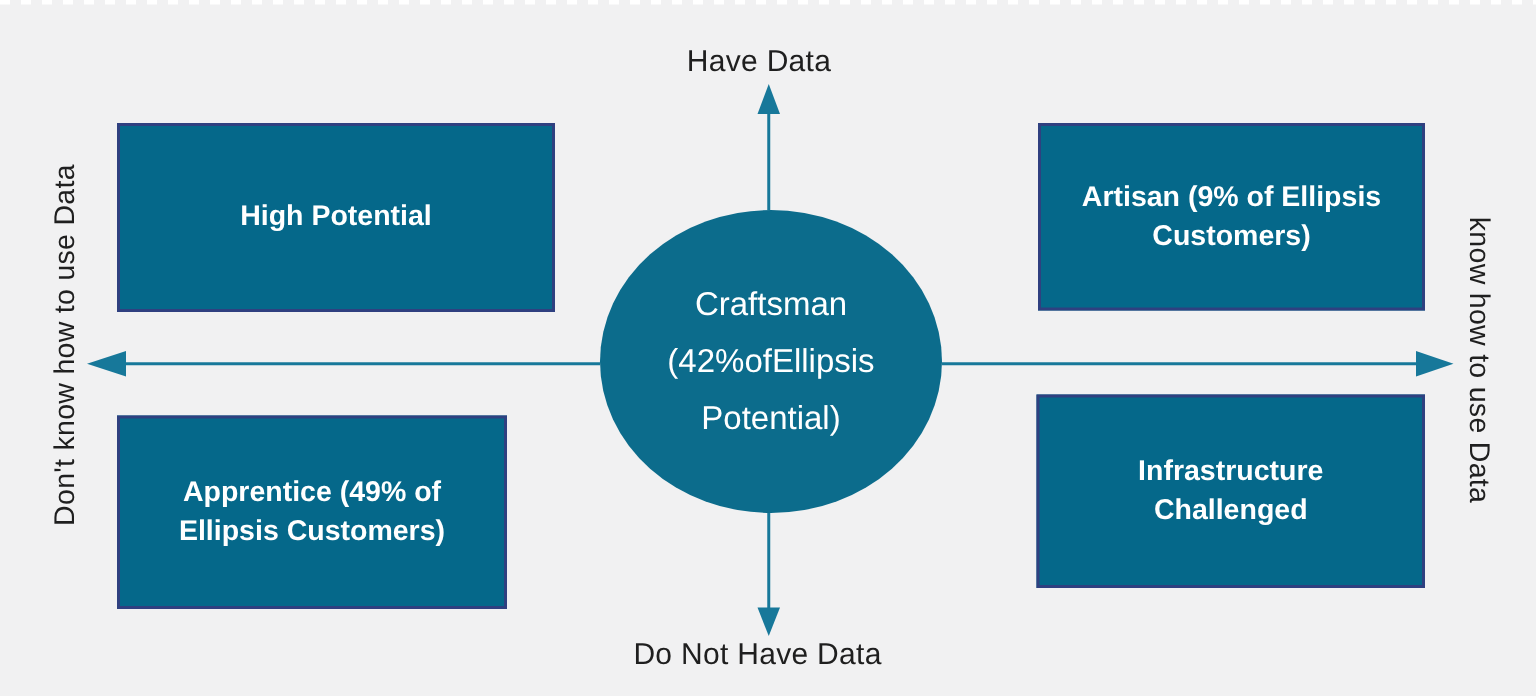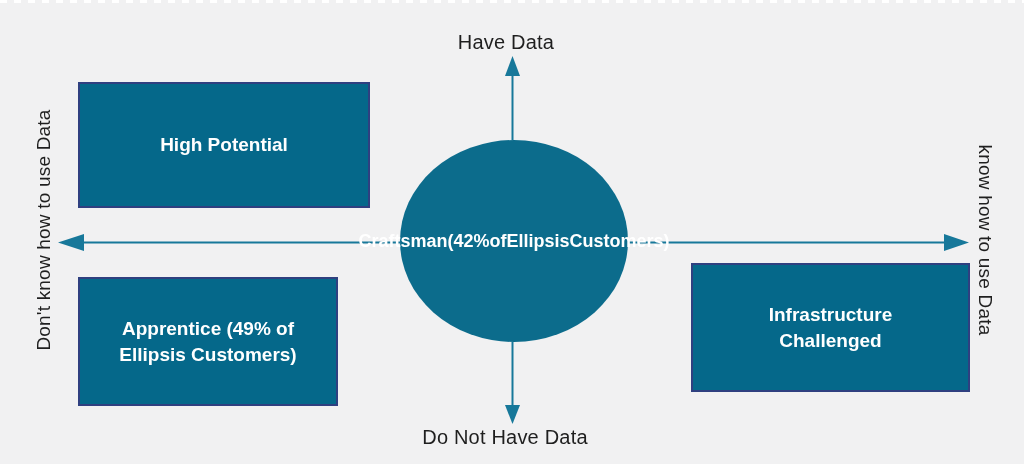--- a/index.html
+++ b/index.html
@@ -50,30 +50,30 @@
     background:var(--box-fill);
     border:2px solid var(--box-border);
     color:var(--box-text);
     font-weight:bold;
     font-size:19px;
     line-height:1.32;
   }
   .box-tl{left:78px;top:82px;width:292px;height:126px;padding:0 30px;}
   .box-tr{left:692px;top:82px;width:258px;height:125px;padding:0 22px;}
   .box-bl{left:78px;top:263px;width:260px;height:129px;padding:0 35px;margin-top:14px;}
-  .box-br{left:691px;top:263px;width:279px;height:129px;padding:0 40px;}
+  .box-br{left:691px;top:263px;width:259px;height:129px;padding:0 40px;}
   .circle{
     position:absolute;
     left:400px;top:140px;width:228px;height:202px;
     background:var(--circle-fill);
     border-radius:50%;
-    display:flex;align-items:center;justify-content:center;
+    display:flex;flex-direction:column;align-items:center;justify-content:center;
     color:var(--box-text);
-    font-weight:bold;
-    font-size:18px;
+    font-weight:normal;
+    font-size:22px;
     text-align:center;
   }
   .circle .c-line{line-height:38px;white-space:nowrap;}
 </style>
 </head>
 <body>
 
 <div class="canvas">
 
   <div class="top-dashes"></div>
@@ -94,26 +94,29 @@
   </svg>
 
   <div class="axis-label axis-top">Have Data</div>
   <div class="axis-label axis-bottom">Do Not Have Data</div>
   <div class="axis-label axis-left">Don't know how to use Data</div>
   <div class="axis-label axis-right">know how to use Data</div>
 
   <div class="box box-tl">
     <span>High Potential</span>
   </div>
+  <div class="box box-tr">
+    <span>Artisan (9% of Ellipsis Customers)</span>
+  </div>
   <div class="box box-bl">
     <span>Apprentice (49% of Ellipsis Customers)</span>
   </div>
   <div class="box box-br">
     <span>Infrastructure Challenged</span>
   </div>
 
   <div class="circle">
     <div class="c-line">Craftsman</div>
     <div class="c-line">(42%ofEllipsis</div>
-    <div class="c-line">Customers)</div>
+    <div class="c-line">Potential)</div>
   </div>
 
 </div>
 
 </body></html>

